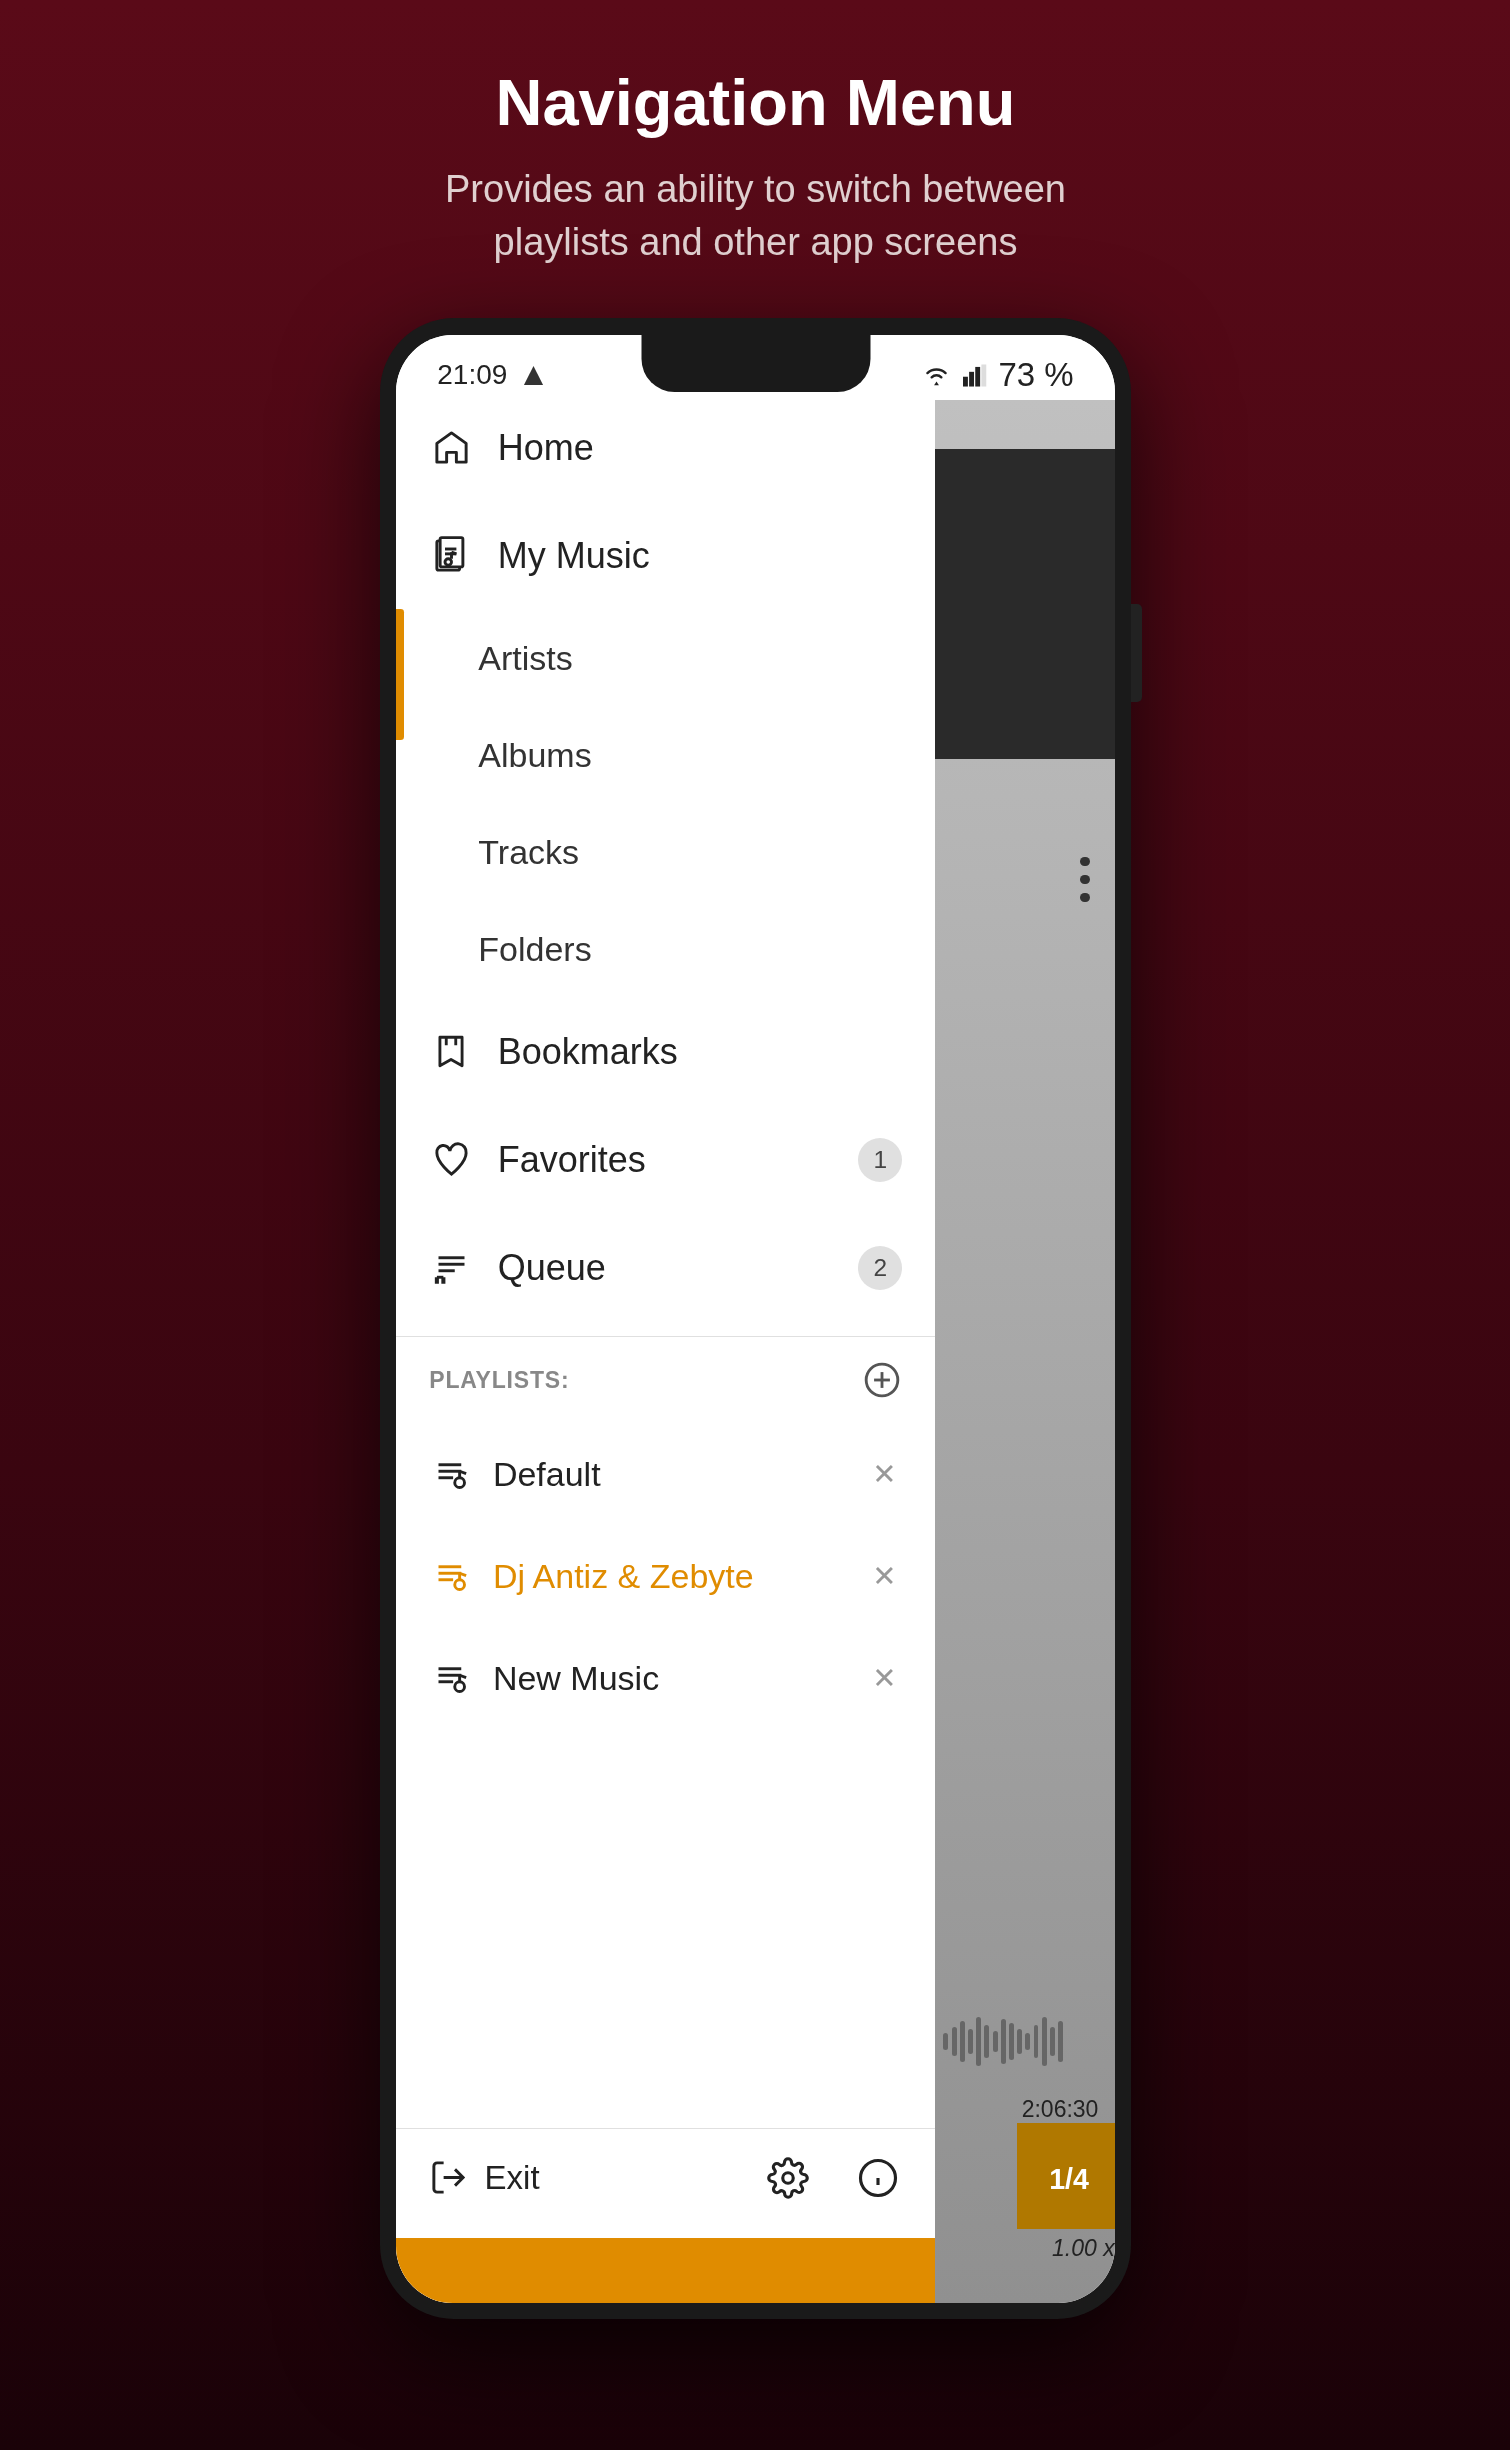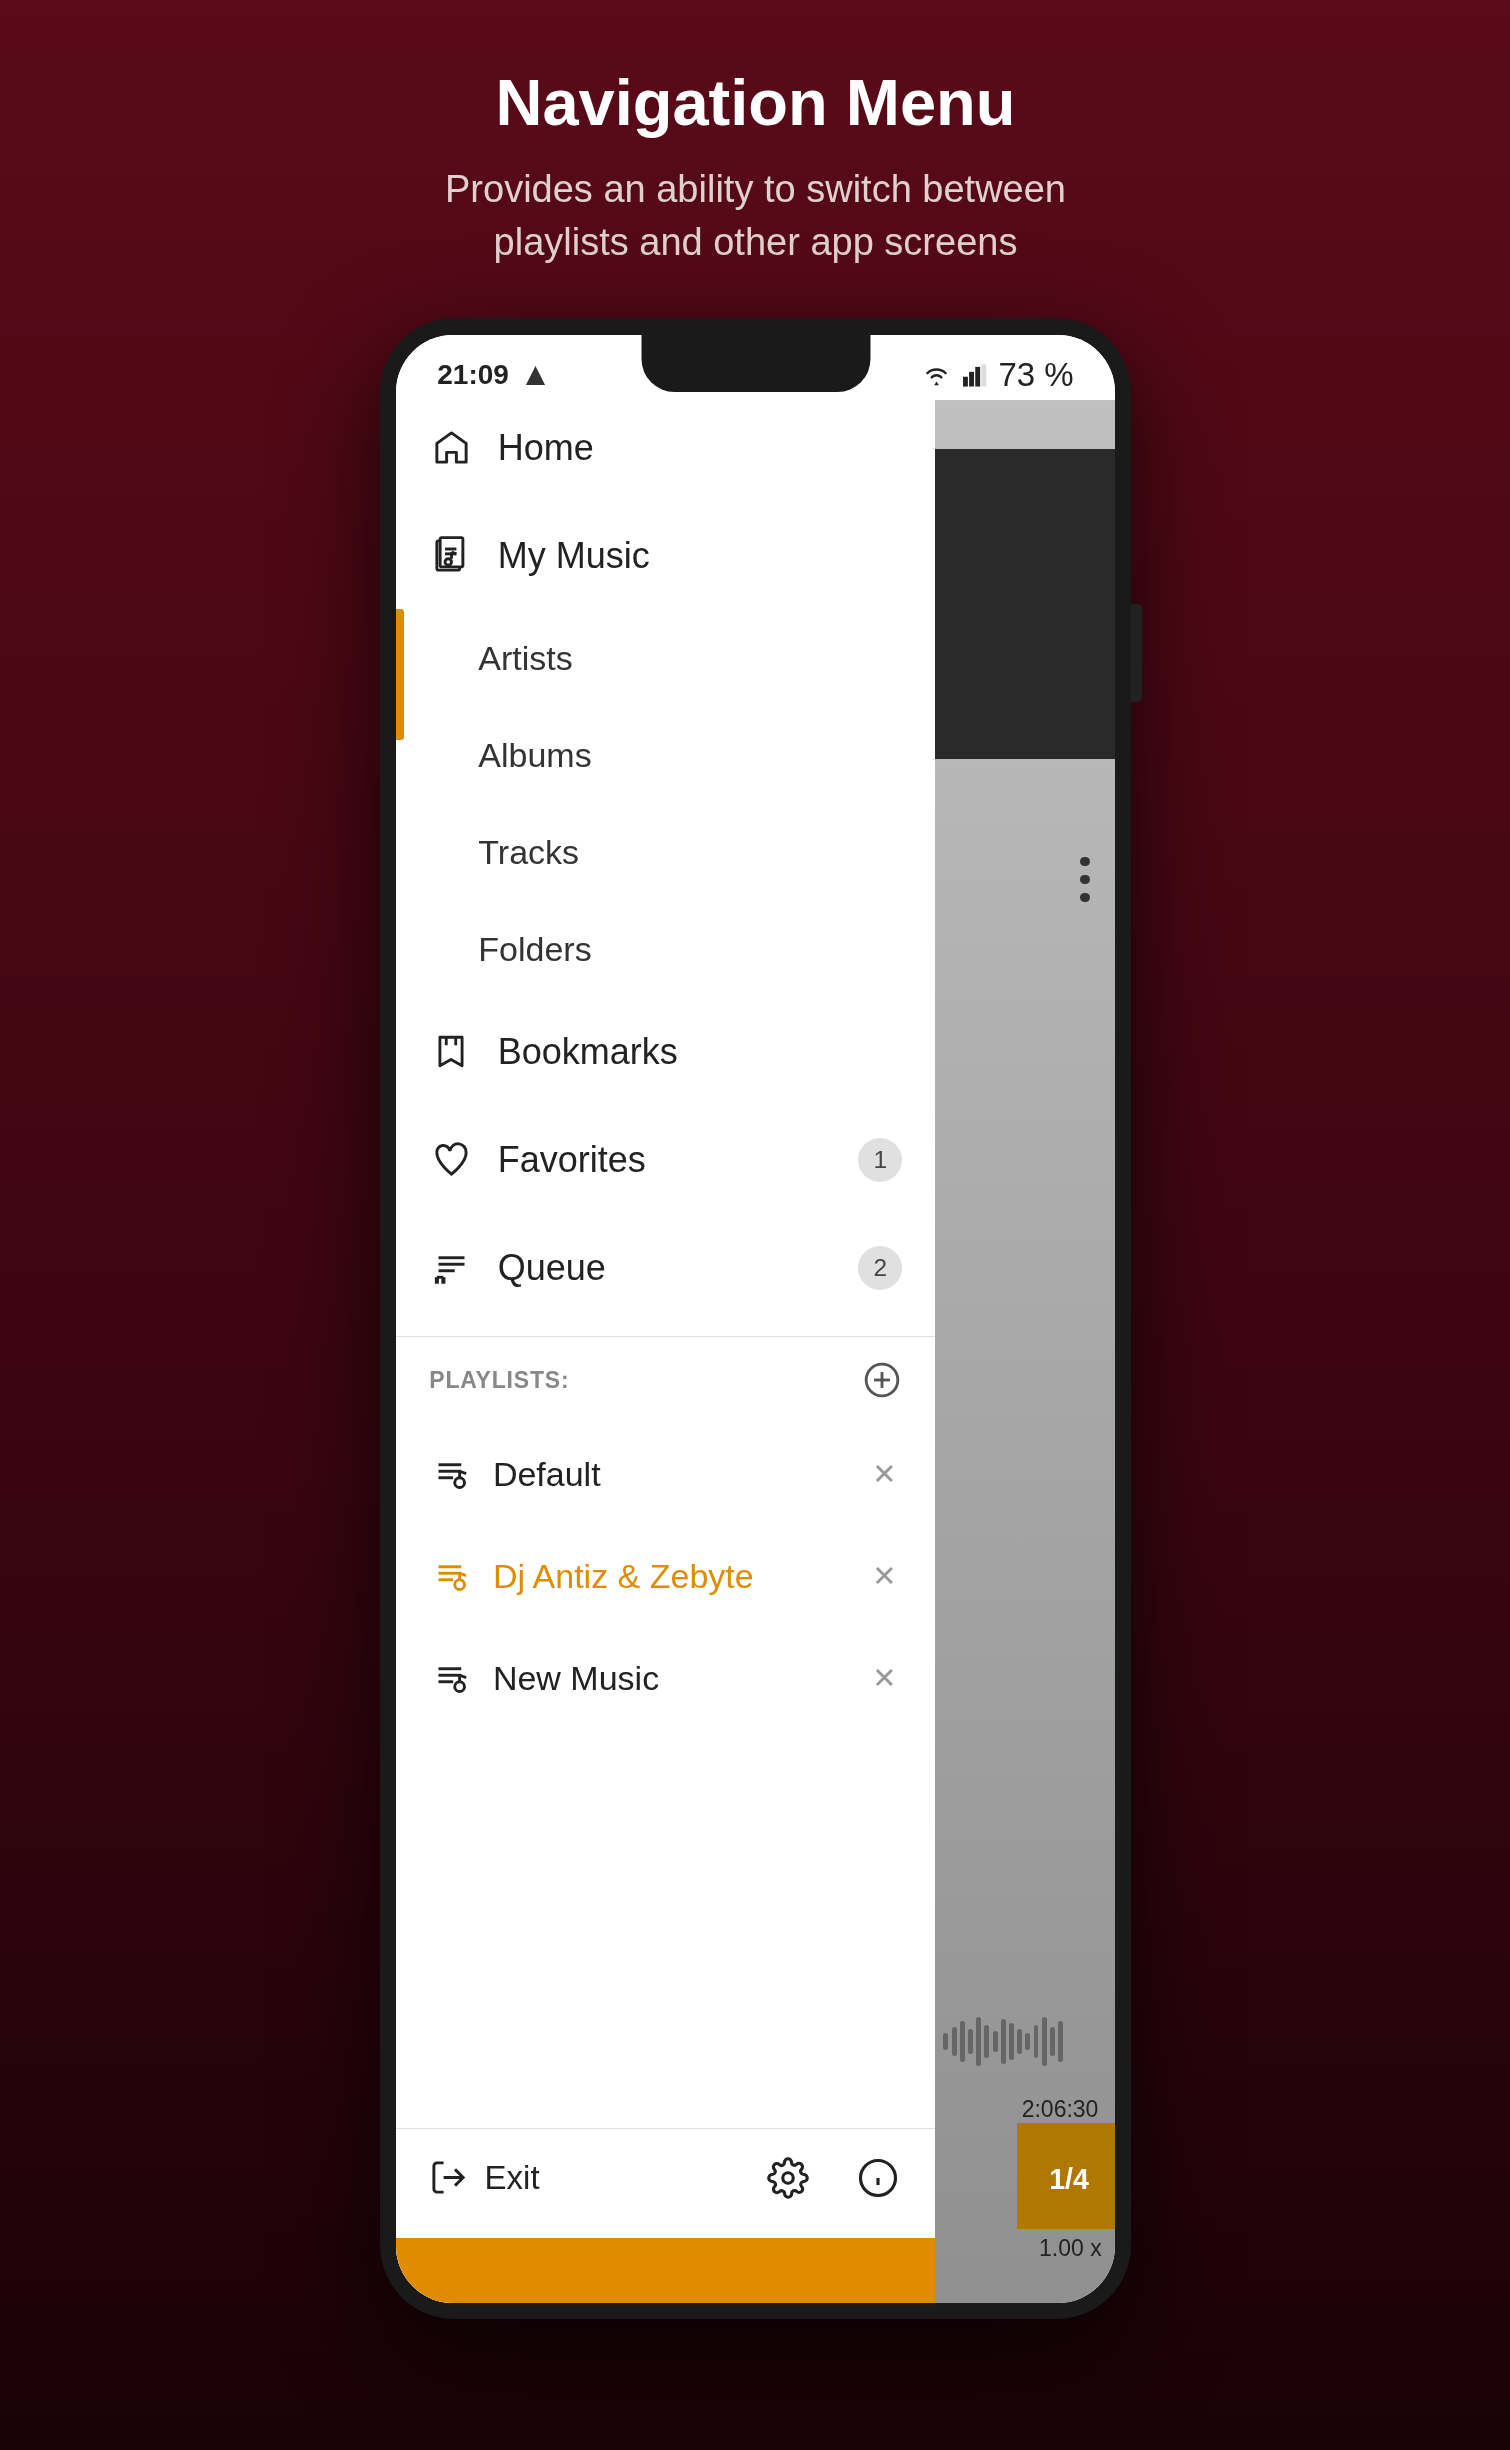--- a/index.html
+++ b/index.html
@@ -90,21 +90,21 @@
       align-items: center;
       justify-content: space-between;
       padding: 16.3px 41px 0 41px;
       flex-shrink: 0;
       position: relative;
       z-index: 5;
     }
 
     .status-time {
       font-size: 28px;
-      font-weight: 700;
+      font-weight: 400;
       color: #222;
       display: flex;
       align-items: center;
       gap: 15px;
     }
 
     .status-icons {
       display: flex;
       align-items: center;
       gap: 11.4px;
@@ -385,23 +385,24 @@
       height: 106px;
       background: #b07800;
       display: flex;
       align-items: center;
       justify-content: center;
     }
 
     .content-speed {
       position: absolute;
       bottom: 41px;
-      right: 13px;
+      right: 0;
       font-size: 23px;
       color: #222;
+      font-style: italic;
     }
 
     
     svg {
       display: block;
     }
   </style>
 </head>
 <body>
 

